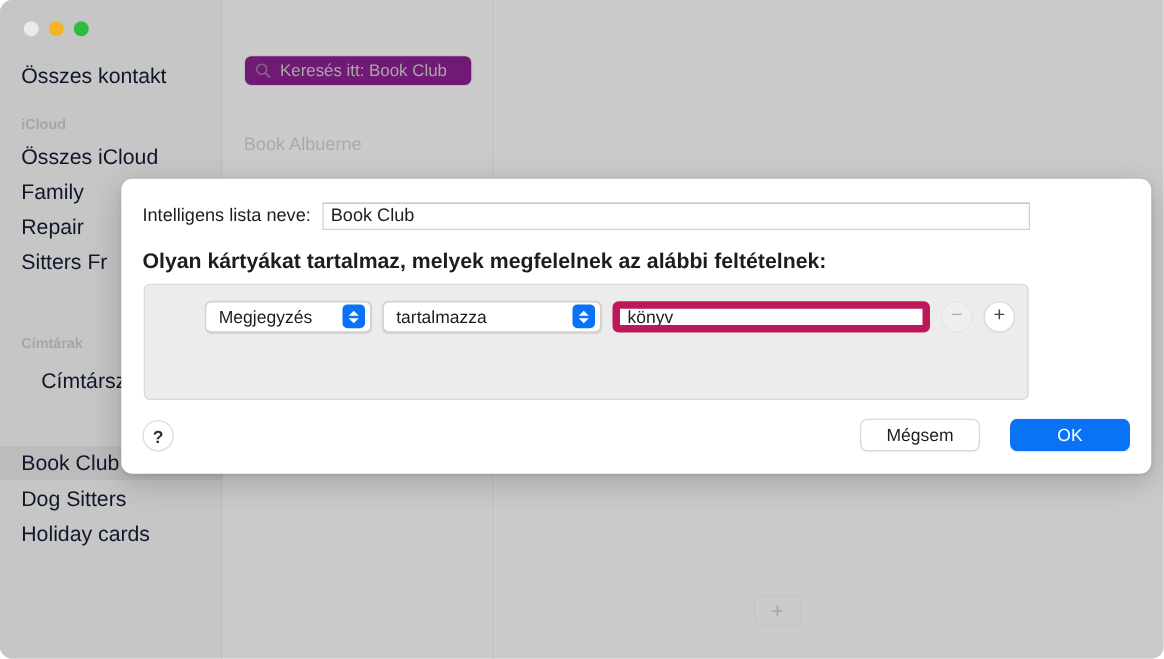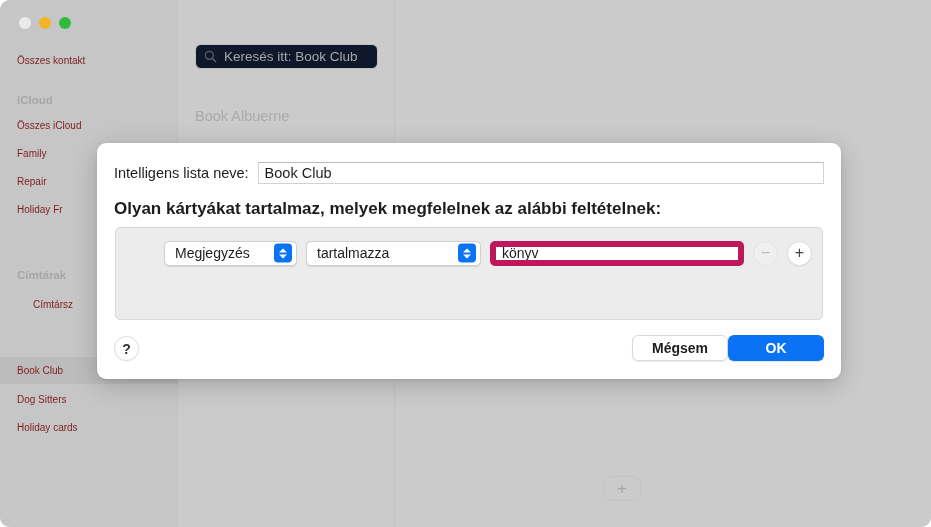--- a/index.html
+++ b/index.html
@@ -42,22 +42,22 @@
   .light.min   { background: #f5b428; }
   .light.max   { background: #2fbc3d; }
 
   .side-item {
     position: absolute;
     left: 0;
     width: 178px;
     height: 27px;
     line-height: 27px;
     padding-left: 17px;
-    font-size: 10px;
-    color: #7f1d1d;
+    font-size: 17px;
+    color: #0f172a;
     white-space: nowrap;
     overflow: hidden;
   }
   .side-item.indent { padding-left: 33px; }
   .side-item.group {
     font-size: 11.5px;
     font-weight: bold;
     color: #a6a6a6;
     height: 20px; line-height: 20px;
   }
@@ -75,21 +75,21 @@
     left: 0; top: 0;
     width: 216px; height: 527px;
     border-right: 1px solid #c3c3c3;
   }
   .search-field {
     position: absolute;
     left: 16px; top: 44px;
     width: 183px; height: 25px;
     border: 1px solid #c1c1c1;
     border-radius: 6px;
-    background: #0f172a;
+    background: #701a75;
     display: flex; align-items: center;
     padding: 0 8px;
     gap: 7px;
   }
   .search-icon { width: 13px; height: 13px; flex: 0 0 auto; opacity: .55; }
   .search-placeholder {
     font-size: 13.5px;
     color: #a8a8a8;
     white-space: nowrap;
   }
@@ -108,21 +108,21 @@
     display: flex; align-items: center; justify-content: center;
     color: #a6a6a6;
     font-size: 17px;
     line-height: 1;
   }
 
   
   .sheet {
     position: absolute;
     left: 97px; top: 143px;
-    width: 744px; height: 236px;
+    width: 824px; height: 236px;
     background: #ffffff;
     border-radius: 9px;
     box-shadow: 0 6px 26px rgba(0,0,0,.20), 0 1px 3px rgba(0,0,0,.10);
   }
 
   .name-row {
     position: absolute;
     left: 17px; top: 18px;
     width: 710px; height: 23px;
     display: flex; align-items: center;
@@ -248,21 +248,21 @@
     background: #fff;
     display: flex; align-items: center; justify-content: center;
     font-size: 14px; font-weight: bold;
     color: #303030;
     box-shadow: 0 0.5px 1px rgba(0,0,0,.07);
   }
 
   .footer-btns {
     position: absolute;
     right: 17px; top: 192px;
-    display: flex; align-items: center; gap: 0; font-weight: bold;
+    display: flex; align-items: center; gap: 24px;
   }
   .btn {
     height: 26px;
     border-radius: 6px;
     font-family: "Liberation Sans", sans-serif;
     font-size: 14px;
     display: flex; align-items: center; justify-content: center;
     padding: 0 14px;
     border: 1px solid transparent;
   }
@@ -294,21 +294,21 @@
         <span class="light min"></span>
         <span class="light max"></span>
       </div>
 
       <div class="side-item" style="top:47px">Összes kontakt</div>
 
       <div class="side-item group" style="top:90px">iCloud</div>
       <div class="side-item" style="top:112px">Összes iCloud</div>
       <div class="side-item" style="top:140px">Family</div>
       <div class="side-item" style="top:168px">Repair</div>
-      <div class="side-item" style="top:196px">Holiday Fr</div>
+      <div class="side-item" style="top:196px">Sitters Fr</div>
 
       <div class="side-item group" style="top:265px">Címtárak</div>
       <div class="side-item indent" style="top:291px">Címtársz</div>
 
       <div class="side-item selected" style="top:357px">Book Club</div>
       <div class="side-item" style="top:386px">Dog Sitters</div>
       <div class="side-item" style="top:414px">Holiday cards</div>
     </div>
 
     <div class="main">

